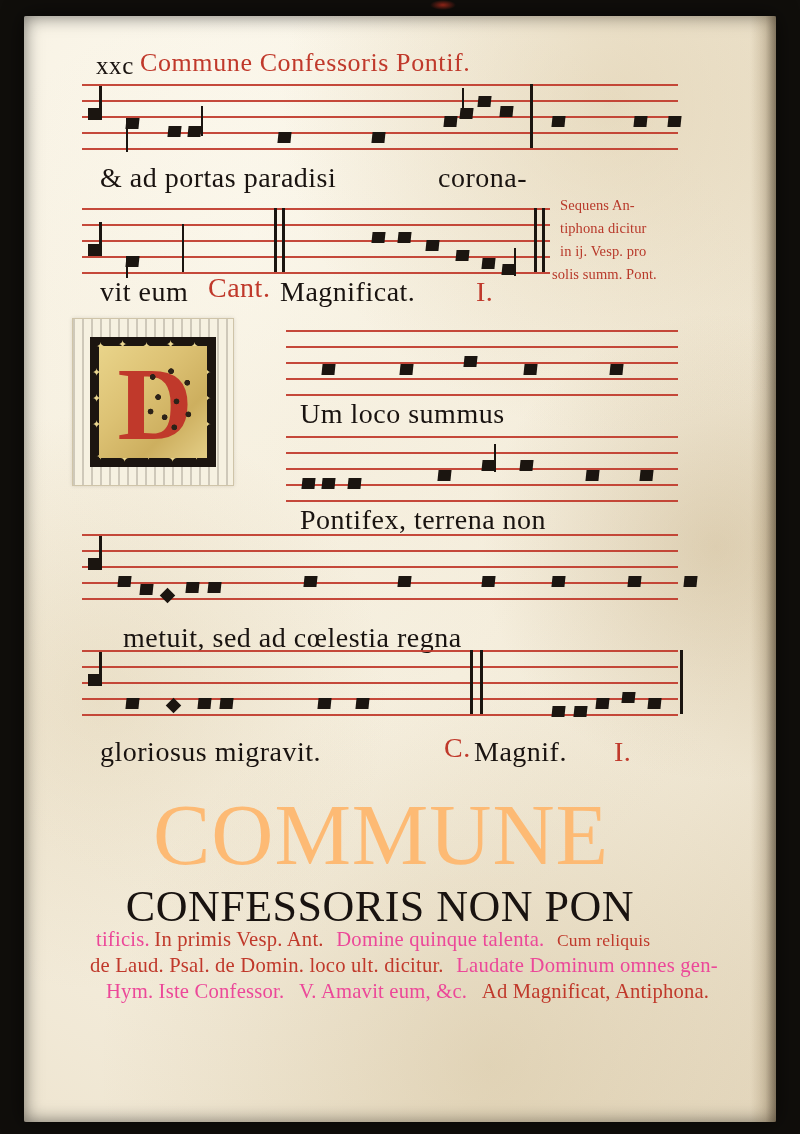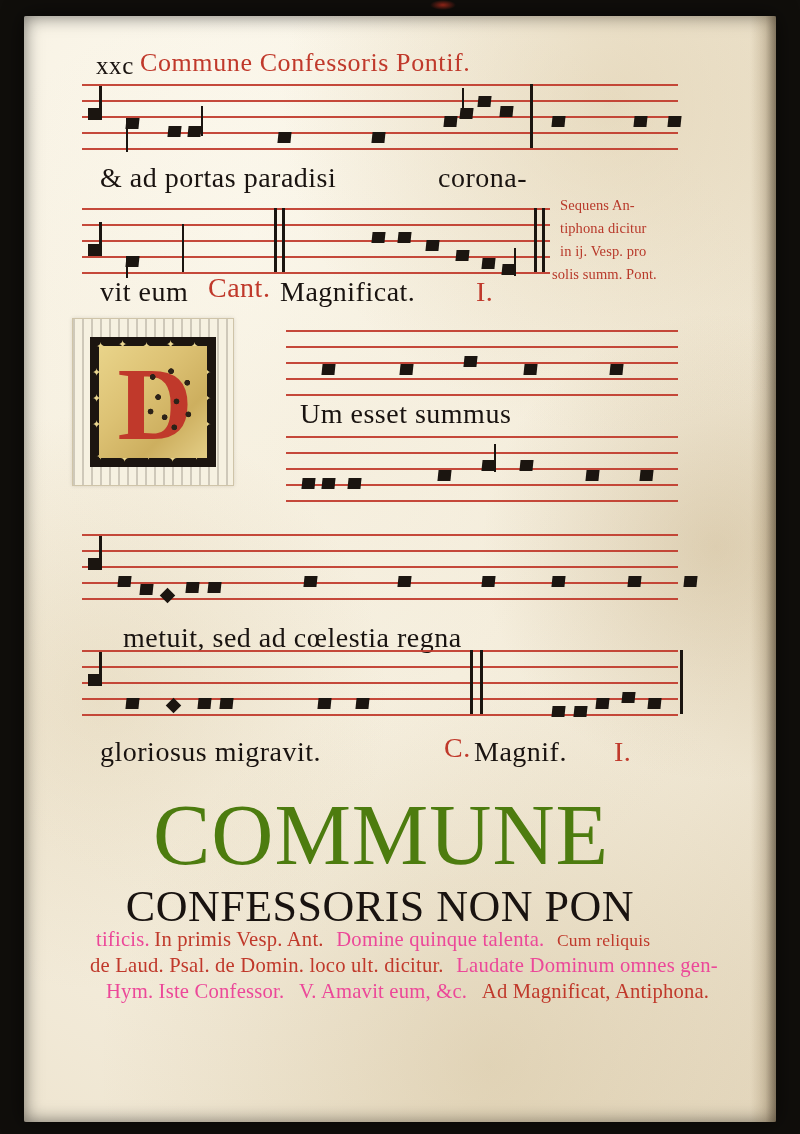--- a/index.html
+++ b/index.html
@@ -195,21 +195,21 @@
 
   
   #display-title {
     position: absolute;
     left: 76px; top: 792px;
     width: 610px;
     text-align: center;
     font-size: 86px;
     line-height: 86px;
     letter-spacing: 1px;
-    color: #4d7c0f;
+    color: #fdba74;
     font-family: "Liberation Serif", serif;
     font-weight: 400;
   }
   #display-sub {
     position: absolute;
     left: 70px; top: 884px;
     width: 620px;
     text-align: center;
     font-size: 44px;
     line-height: 46px;
@@ -353,40 +353,41 @@
       <div class="line" style="top:48px;"></div>
       <div class="line" style="top:64px;"></div>
 
       <div class="note" style="left:36px;  top:34px;"></div>
       <div class="note" style="left:114px; top:34px;"></div>
       <div class="note" style="left:178px; top:26px;"></div>
       <div class="note" style="left:238px; top:34px;"></div>
       <div class="note" style="left:324px; top:34px;"></div>
     </div>
 
-    <div class="txt lyric" style="left:300px; top:398px;">Um esset summus</div>
+    <div class="txt lyric" style="left:300px; top:398px;">Um loco summus</div>
 
     <div class="stave" style="left:286px; top:436px; width:392px; height:60px;">
       <div class="line" style="top:0px;"></div>
       <div class="line" style="top:16px;"></div>
       <div class="line" style="top:32px;"></div>
       <div class="line" style="top:48px;"></div>
       <div class="line" style="top:64px;"></div>
 
       <div class="note" style="left:16px;  top:42px;"></div>
       <div class="note" style="left:36px;  top:42px;"></div>
       <div class="note" style="left:62px;  top:42px;"></div>
       <div class="note" style="left:152px; top:34px;"></div>
       <div class="note" style="left:196px; top:24px;"></div>
       <div class="stem" style="left:208px; top:8px; height:28px;"></div>
       <div class="note" style="left:234px; top:24px;"></div>
       <div class="note" style="left:300px; top:34px;"></div>
       <div class="note" style="left:354px; top:34px;"></div>
     </div>
 
+    <div class="txt lyric" style="left:300px; top:504px;">Pontifex, terrena non</div>
 
     <div class="stave" style="left:82px; top:534px; width:596px; height:60px;">
       <div class="line" style="top:0px;"></div>
       <div class="line" style="top:16px;"></div>
       <div class="line" style="top:32px;"></div>
       <div class="line" style="top:48px;"></div>
       <div class="line" style="top:64px;"></div>
 
       <div class="clef" style="left:6px; top:24px;">
           <span class="tail"></span>

